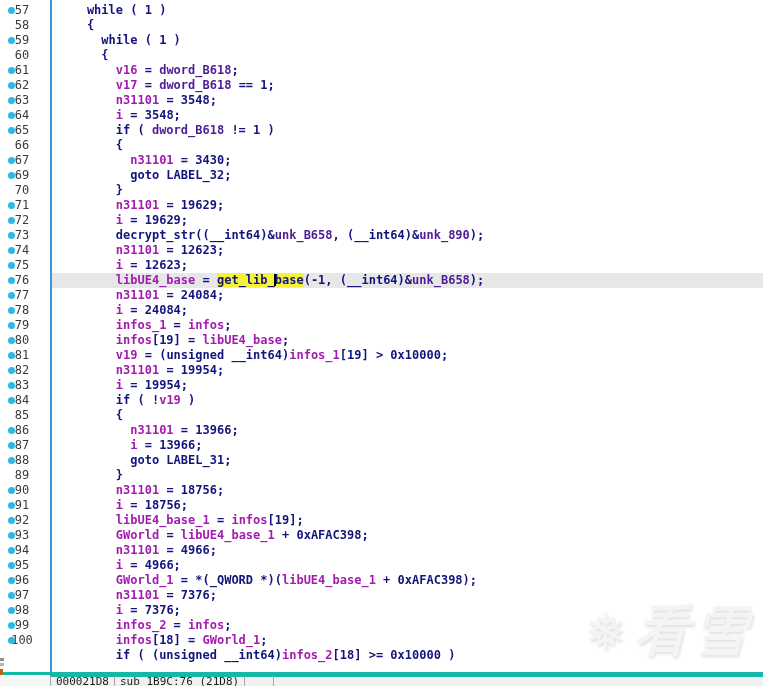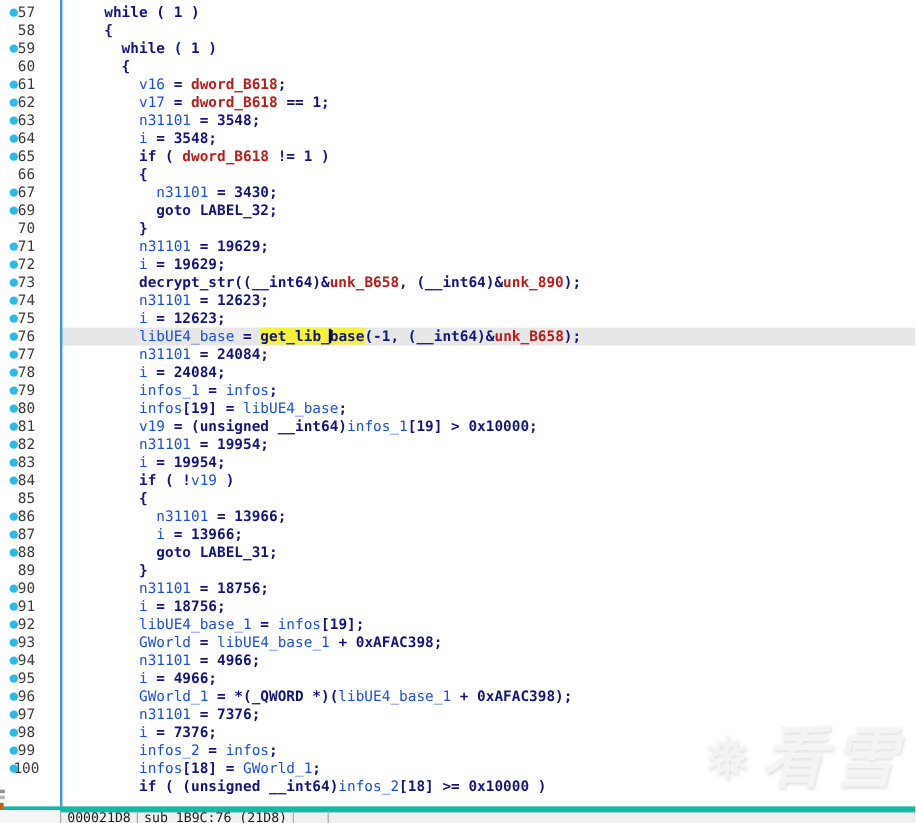--- a/index.html
+++ b/index.html
@@ -26,22 +26,22 @@
     text-align:center; padding-right:6px;
     color:#3a3a3a; background:#ffffff; z-index:2;
   }
   .dot {
     position:absolute; left:8px; top:4px; width:7px; height:7px;
     border-radius:50%; background:#2db9e5;
   }
   .codecell { flex:1 1 auto; padding-left:8px; }
   .row.cur .codecell { background:#e7e7e7; }
   .t-p { color:#14147d; font-weight:600; }
-  .t-g { color:#b91c1c; font-weight:600; }
-  .t-v { color:#1d4ed8; font-weight:400; }
+  .t-g { color:#4c1d95; font-weight:600; }
+  .t-v { color:#a21caf; font-weight:700; }
   .t-h { color:#14147d; font-weight:600; background:#f5f23a; }
   .caret {
     display:inline-block; width:2px; height:12px; background:#000000;
     vertical-align:-2px; margin-left:-1px; margin-right:-1px;
     position:relative; z-index:1;
   }
   
   .watermark {
     position:absolute; right:12px; bottom:18px; z-index:4;
     display:flex; align-items:center; gap:8px;

